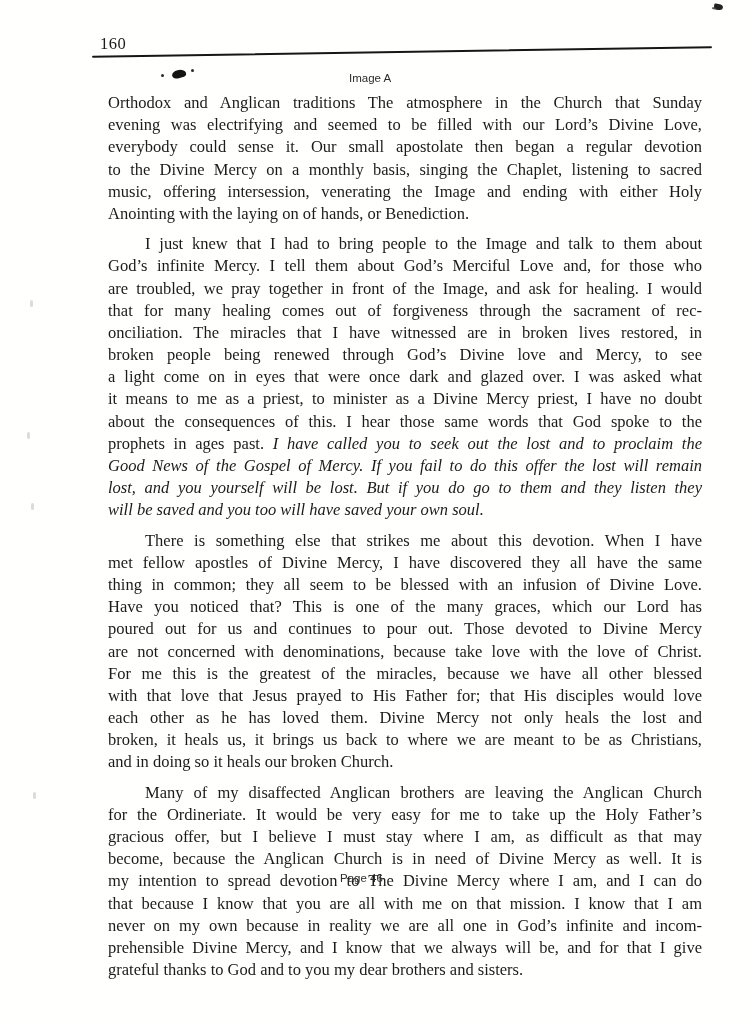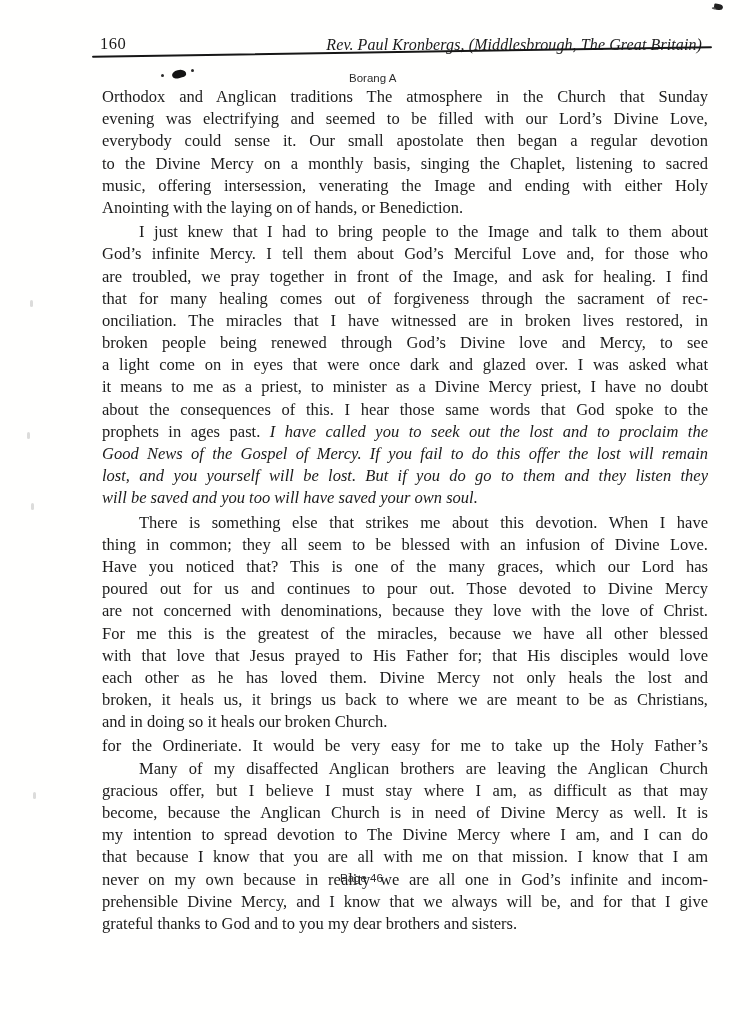--- a/index.html
+++ b/index.html
@@ -80,98 +80,98 @@
   }
   #stamp-top    { left: 349px; top: 72px; }
   #stamp-bottom { left: 340px; top: 872px; }
   
   .body-text {
     position: absolute;
     left: 100px; top: 84px;
     width: 610px;
     font-size: 16.5px;
   }
-  .para { margin: 2px; }
+  .para { margin: 8px; }
   .line {
     height: 22.2px;
     line-height: 22.2px;
     text-align: justify;
     text-align-last: justify;
     text-justify: inter-word;
     white-space: nowrap;
     overflow: visible;
   }
   .line.last { text-align-last: left; }
   .line.indent { padding-left: 37px; }
   .line em { }
 </style>
 </head>
 <body>
 
 <div id="page">
 
   <div class="header-row">
     <span class="page-number">160</span>
-    <span class="running-header">Rev. Paul Kronbergs, (Middlesbrough, The Great Britain)</span>
   </div>
   <div class="header-rule"></div>
 
   <div class="ink-smudge">
     <div class="dot-l"></div>
     <div class="blob"></div>
     <div class="dot-r"></div>
   </div>
   <div class="ink-speck"></div>
   <div class="margin-speck" style="left:30px; top:300px;"></div>
   <div class="margin-speck" style="left:27px; top:432px;"></div>
   <div class="margin-speck" style="left:31px; top:503px;"></div>
   <div class="margin-speck" style="left:33px; top:792px;"></div>
 
-  <div class="stamp" id="stamp-top">Borang A</div>
+  <div class="stamp" id="stamp-top">Image A</div>
   <div class="stamp" id="stamp-bottom">Page 46</div>
 
   <div class="body-text">
       <div class="para">
         <div class="line"><span>Orthodox and Anglican traditions The atmosphere in the Church that Sunday</span></div>
         <div class="line"><span>evening was electrifying and seemed to be filled with our Lord’s Divine Love,</span></div>
         <div class="line"><span>everybody could sense it. Our small apostolate then began a regular devotion</span></div>
         <div class="line"><span>to the Divine Mercy on a monthly basis, singing the Chaplet, listening to sacred</span></div>
         <div class="line"><span>music, offering intersession, venerating the Image and ending with either Holy</span></div>
         <div class="line last"><span>Anointing with the laying on of hands, or Benediction.</span></div>
       </div>
       <div class="para">
         <div class="line indent"><span>I just knew that I had to bring people to the Image and talk to them about</span></div>
         <div class="line"><span>God’s infinite Mercy. I tell them about God’s Merciful Love and, for those who</span></div>
-        <div class="line"><span>are troubled, we pray together in front of the Image, and ask for healing. I find</span></div>
+        <div class="line"><span>are troubled, we pray together in front of the Image, and ask for healing. I would</span></div>
         <div class="line"><span>that for many healing comes out of forgiveness through the sacrament of rec-</span></div>
         <div class="line"><span>onciliation. The miracles that I have witnessed are in broken lives restored, in</span></div>
         <div class="line"><span>broken people being renewed through God’s Divine love and Mercy, to see</span></div>
         <div class="line"><span>a light come on in eyes that were once dark and glazed over. I was asked what</span></div>
         <div class="line"><span>it means to me as a priest, to minister as a Divine Mercy priest, I have no doubt</span></div>
         <div class="line"><span>about the consequences of this. I hear those same words that God spoke to the</span></div>
         <div class="line"><span>prophets in ages past. </span><em>I have called you to seek out the lost and to proclaim the</em></div>
         <div class="line"><em>Good News of the Gospel of Mercy. If you fail to do this offer the lost will remain</em></div>
         <div class="line"><em>lost, and you yourself will be lost. But if you do go to them and they listen they</em></div>
         <div class="line last"><em>will be saved and you too will have saved your own soul.</em></div>
       </div>
       <div class="para">
         <div class="line indent"><span>There is something else that strikes me about this devotion. When I have</span></div>
+        <div class="line"><span>met fellow apostles of Divine Mercy, I have discovered they all have the same</span></div>
         <div class="line"><span>thing in common; they all seem to be blessed with an infusion of Divine Love.</span></div>
         <div class="line"><span>Have you noticed that? This is one of the many graces, which our Lord has</span></div>
         <div class="line"><span>poured out for us and continues to pour out. Those devoted to Divine Mercy</span></div>
-        <div class="line"><span>are not concerned with denominations, because they love with the love of Christ.</span></div>
+        <div class="line"><span>are not concerned with denominations, because take love with the love of Christ.</span></div>
         <div class="line"><span>For me this is the greatest of the miracles, because we have all other blessed</span></div>
         <div class="line"><span>with that love that Jesus prayed to His Father for; that His disciples would love</span></div>
         <div class="line"><span>each other as he has loved them. Divine Mercy not only heals the lost and</span></div>
         <div class="line"><span>broken, it heals us, it brings us back to where we are meant to be as Christians,</span></div>
         <div class="line last"><span>and in doing so it heals our broken Church.</span></div>
       </div>
       <div class="para">
+        <div class="line indent"><span>Many of my disaffected Anglican brothers are leaving the Anglican Church</span></div>
         <div class="line"><span>for the Ordineriate. It would be very easy for me to take up the Holy Father’s</span></div>
-        <div class="line indent"><span>Many of my disaffected Anglican brothers are leaving the Anglican Church</span></div>
         <div class="line"><span>gracious offer, but I believe I must stay where I am, as difficult as that may</span></div>
         <div class="line"><span>become, because the Anglican Church is in need of Divine Mercy as well. It is</span></div>
         <div class="line"><span>my intention to spread devotion to The Divine Mercy where I am, and I can do</span></div>
         <div class="line"><span>that because I know that you are all with me on that mission. I know that I am</span></div>
         <div class="line"><span>never on my own because in reality we are all one in God’s infinite and incom-</span></div>
         <div class="line"><span>prehensible Divine Mercy, and I know that we always will be, and for that I give</span></div>
         <div class="line last"><span>grateful thanks to God and to you my dear brothers and sisters.</span></div>
       </div>
     </div>
 

